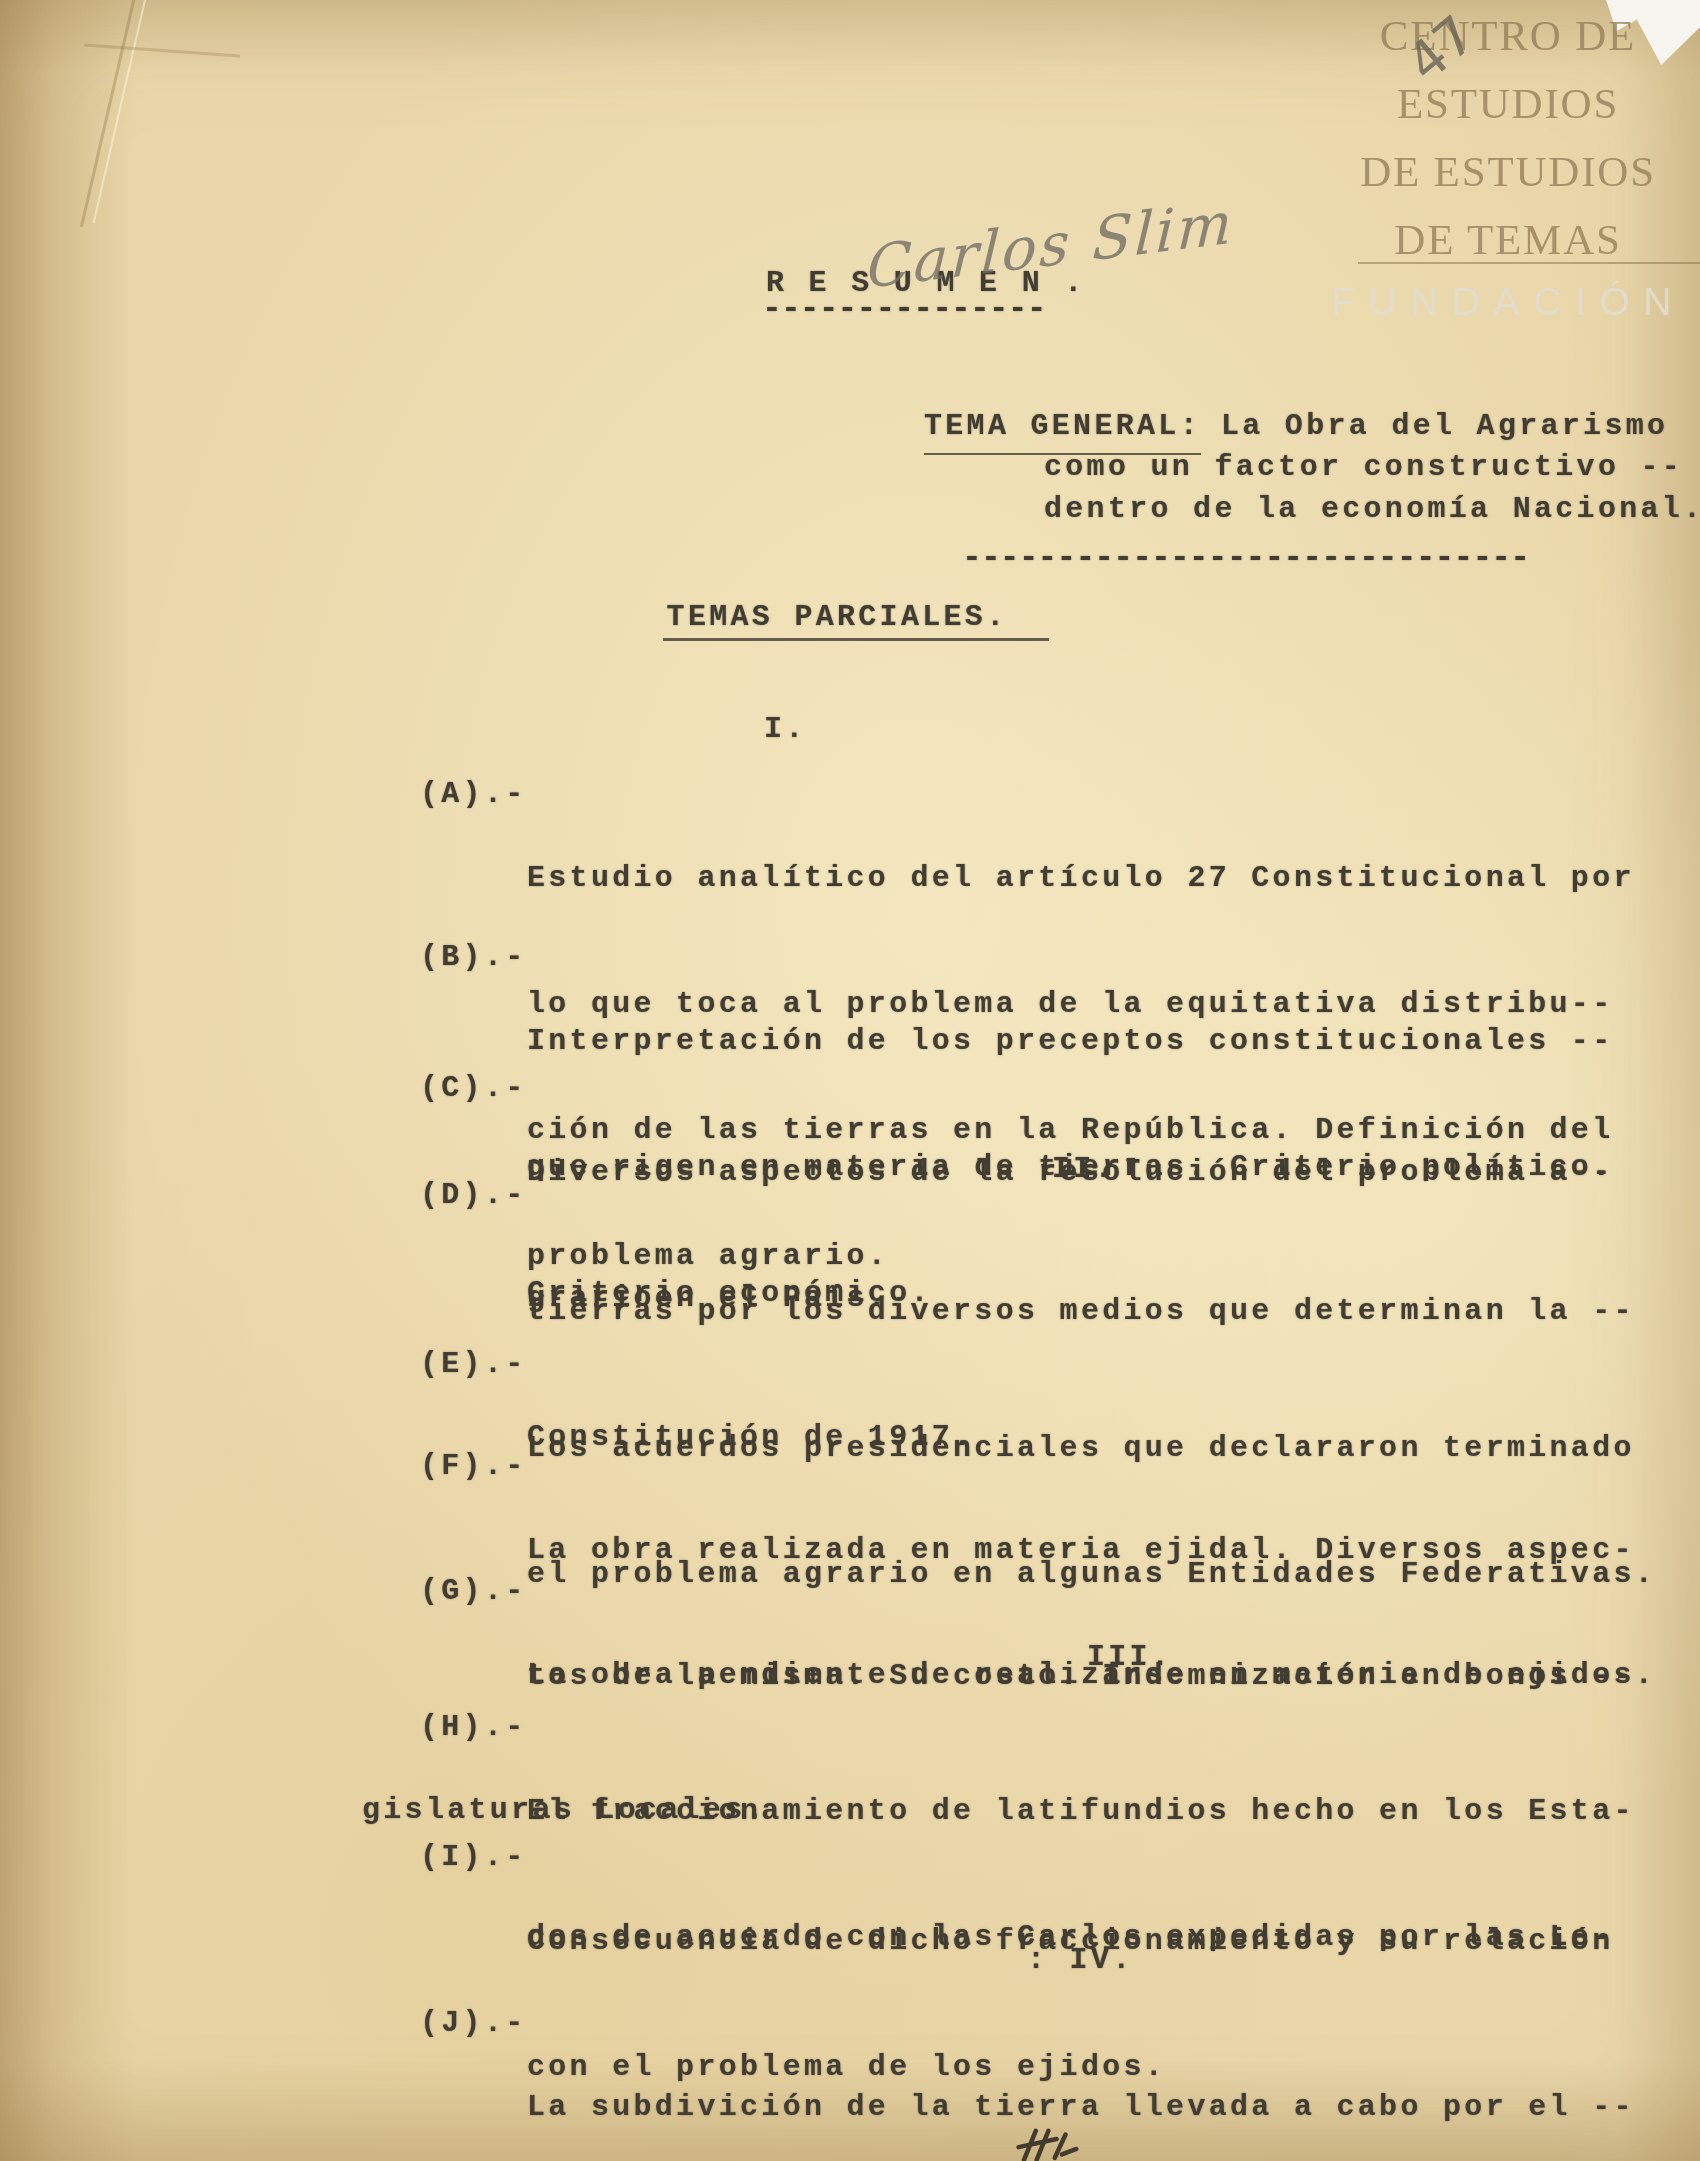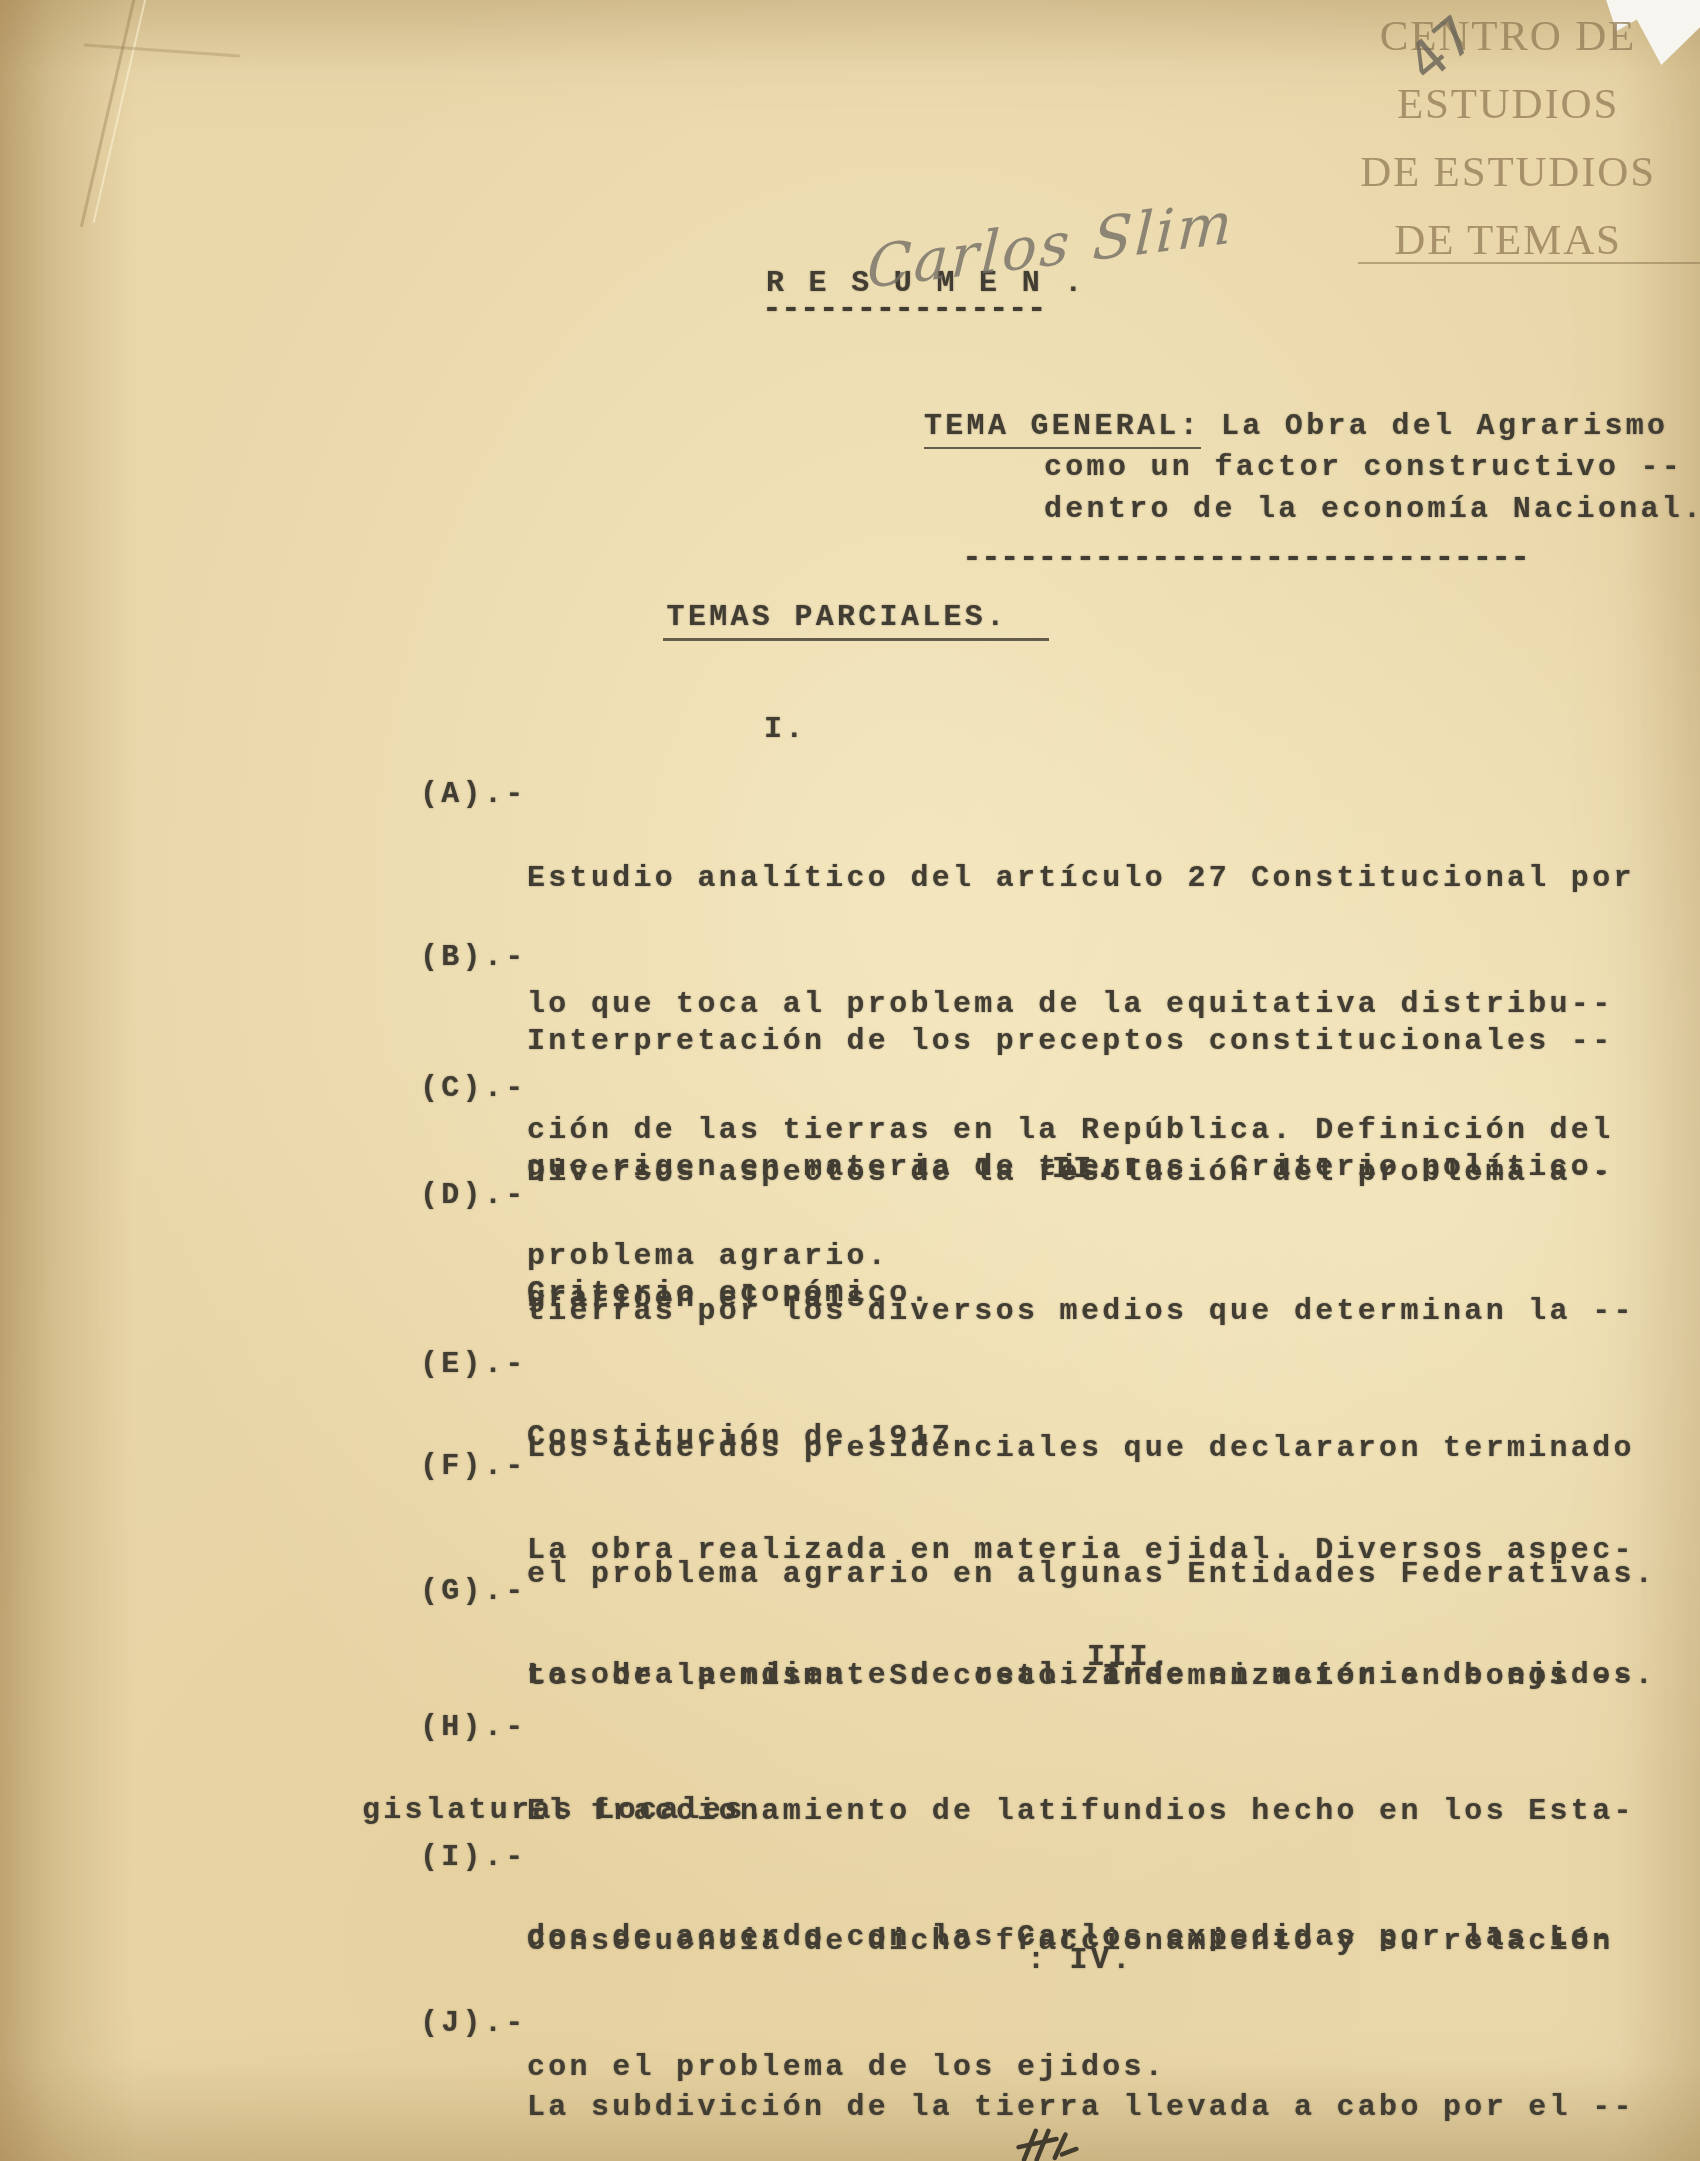--- a/index.html
+++ b/index.html
@@ -49,21 +49,21 @@
     font-family:"DejaVu Serif","Liberation Serif",serif;font-style:italic;
     font-size:58px;letter-spacing:2.7px;color:rgba(116,111,101,0.8);
     transform:rotate(-7deg) skewX(-10deg);white-space:nowrap;}
   
   .type{font-family:"Liberation Mono","DejaVu Sans Mono",monospace;
     font-weight:700;font-size:30px;line-height:42px;letter-spacing:3.3px;
     color:#413d33;text-shadow:0 0 1.8px rgba(65,60,48,0.55);white-space:pre;z-index:3;}
   .abs{position:absolute;}
   .item{position:absolute;left:420px;display:flex;}
   .item .marker{width:107px;flex:0 0 107px;}
-  .u-label{border-bottom:2.7px solid rgba(65,60,48,0.8);padding-bottom:4px;}
+  .u-label{border-bottom:2.7px solid rgba(65,60,48,0.8);padding-bottom:10px;}
   .u-title{border-bottom:3.6px solid rgba(65,60,48,0.8);padding:0 42px 3.6px 3.6px;}
   .rule-dashes{letter-spacing:-0.9px;}
   .mark-svg{position:absolute;left:1015px;top:2127px;z-index:3;}
 </style>
 </head>
 <body>
 
 <div id="paper">
 
   <div class="crease-v"></div>
@@ -71,20 +71,21 @@
   <div class="crease-h"></div>
   <div class="torn-corner"></div>
 
   <div class="stamp">
     <div>CENTRO DE</div>
     <div>ESTUDIOS</div>
     <div>DE ESTUDIOS</div>
     <div>DE TEMAS</div>
   </div>
   <div class="stamp-rule"></div>
+  <div class="stamp-foundation">FUNDACIÓN</div>
 
   <div class="page-num">47</div>
   <div class="signature">Carlos Slim</div>
 
   <div class="abs type" style="left:766px;top:262px;">R E S U M E N .</div>
   <div class="abs type rule-dashes" style="left:762px;top:289px;font-size:33px;">---------------</div>
 
   <div class="abs type" style="left:924px;top:405px;"><span class="u-label">TEMA GENERAL:</span><span style="margin-left:20px;">La Obra del Agrarismo</span></div>
   <div class="abs type" style="left:1044px;top:446px;">como un factor constructivo --</div>
   <div class="abs type" style="left:1044px;top:488px;">dentro de la economía Nacional.</div>

